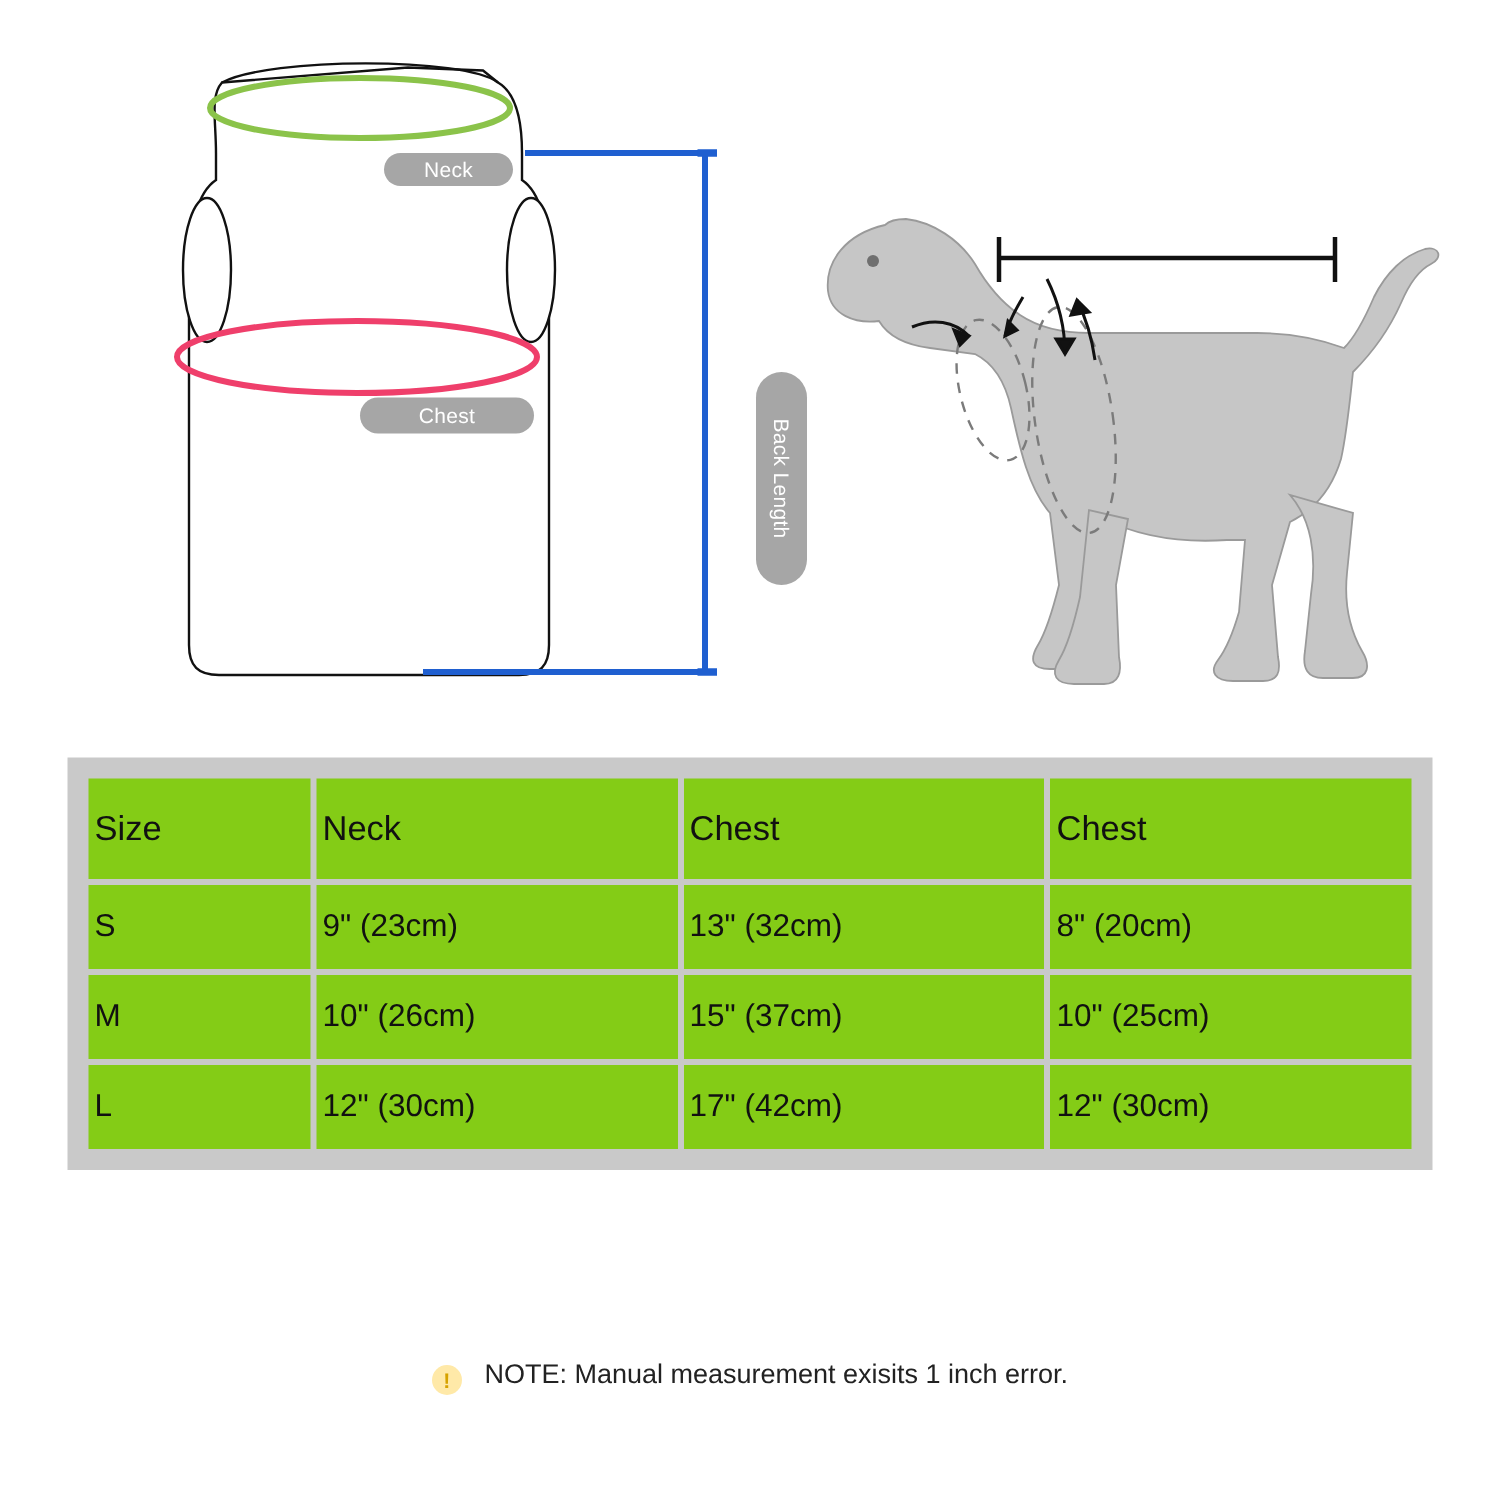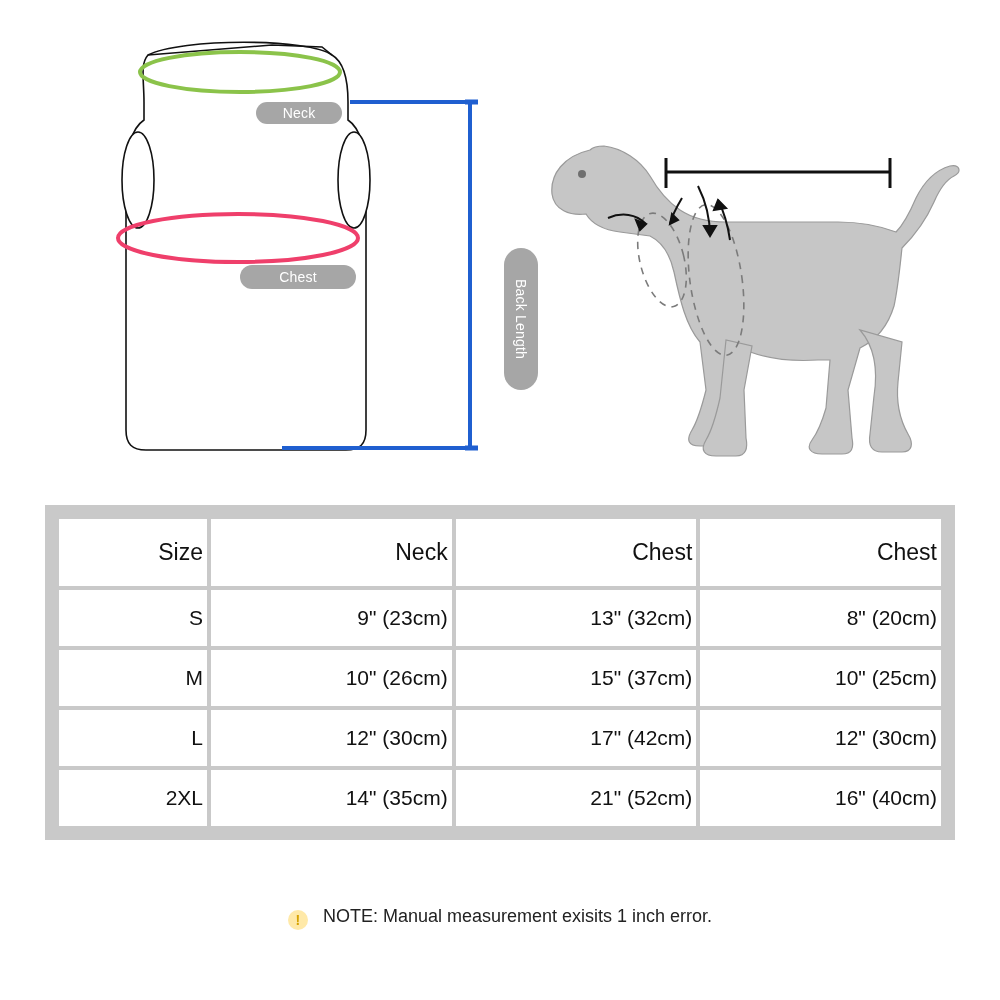--- a/index.html
+++ b/index.html
@@ -32,22 +32,22 @@
   .pill-back{left:444px;top:238px;width:34px;height:142px;}
   .pill-back span{transform:rotate(90deg);white-space:nowrap;font-size:14px;}
 
   
   .table-wrap{
     position:absolute;left:45px;top:505px;width:910px;
     background:#c9c9c9;padding:10px;box-sizing:border-box;
   }
   table{border-collapse:separate;border-spacing:4px 4px;width:100%;}
   td,th{
-    background:#ffffff;
-    text-align:right;
+    background:#84cc16;
+    text-align:left;
     font-size:21px;
     font-weight:400;
     padding:16px 4px;
     color:#111;
   }
   th{font-size:23px;padding:20px 4px;}
   td.size-col,th.size-col{width:140px;}
 
   .note{
     position:absolute;left:0;top:906px;width:1000px;
@@ -210,26 +210,20 @@
           <td>10" (26cm)</td>
           <td>15" (37cm)</td>
           <td>10" (25cm)</td>
         </tr>
         <tr>
           <td class="size-col">L</td>
           <td>12" (30cm)</td>
           <td>17" (42cm)</td>
           <td>12" (30cm)</td>
         </tr>
-        <tr>
-          <td class="size-col">2XL</td>
-          <td>14" (35cm)</td>
-          <td>21" (52cm)</td>
-          <td>16" (40cm)</td>
-        </tr>
       </tbody>
     </table>
   </div>
 
   <div class="note">
     <span class="bang">!</span>
     <span>NOTE: Manual measurement exisits 1 inch error.</span>
   </div>
 
 </div>

